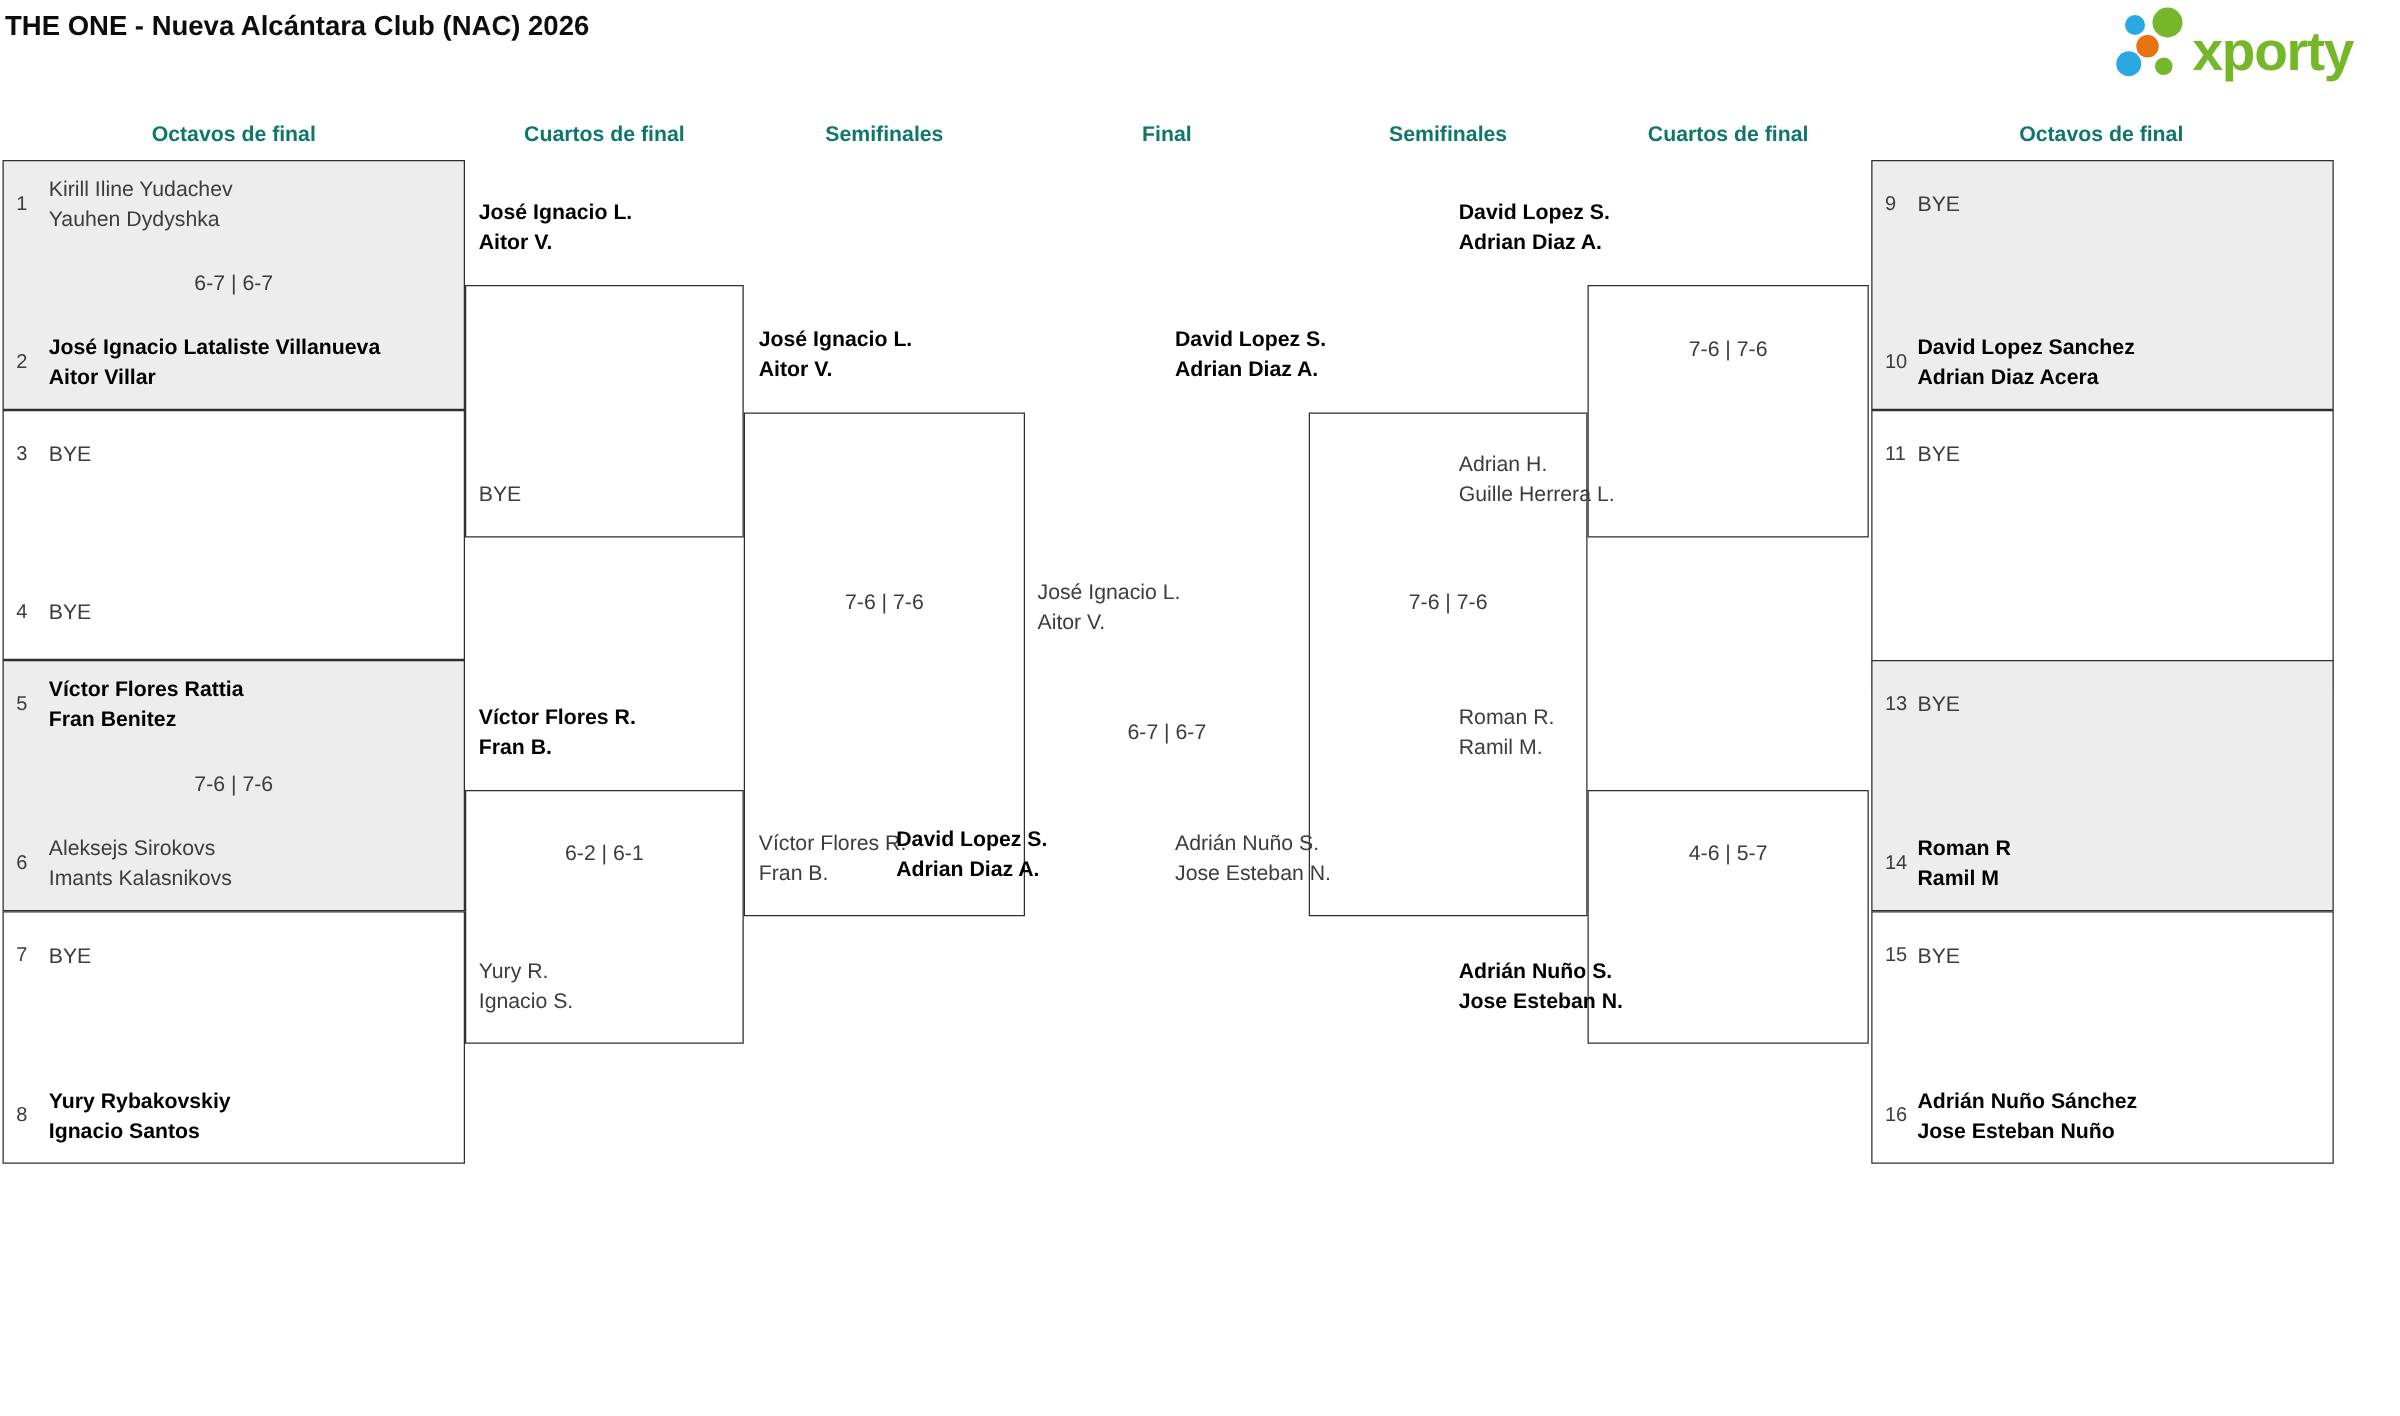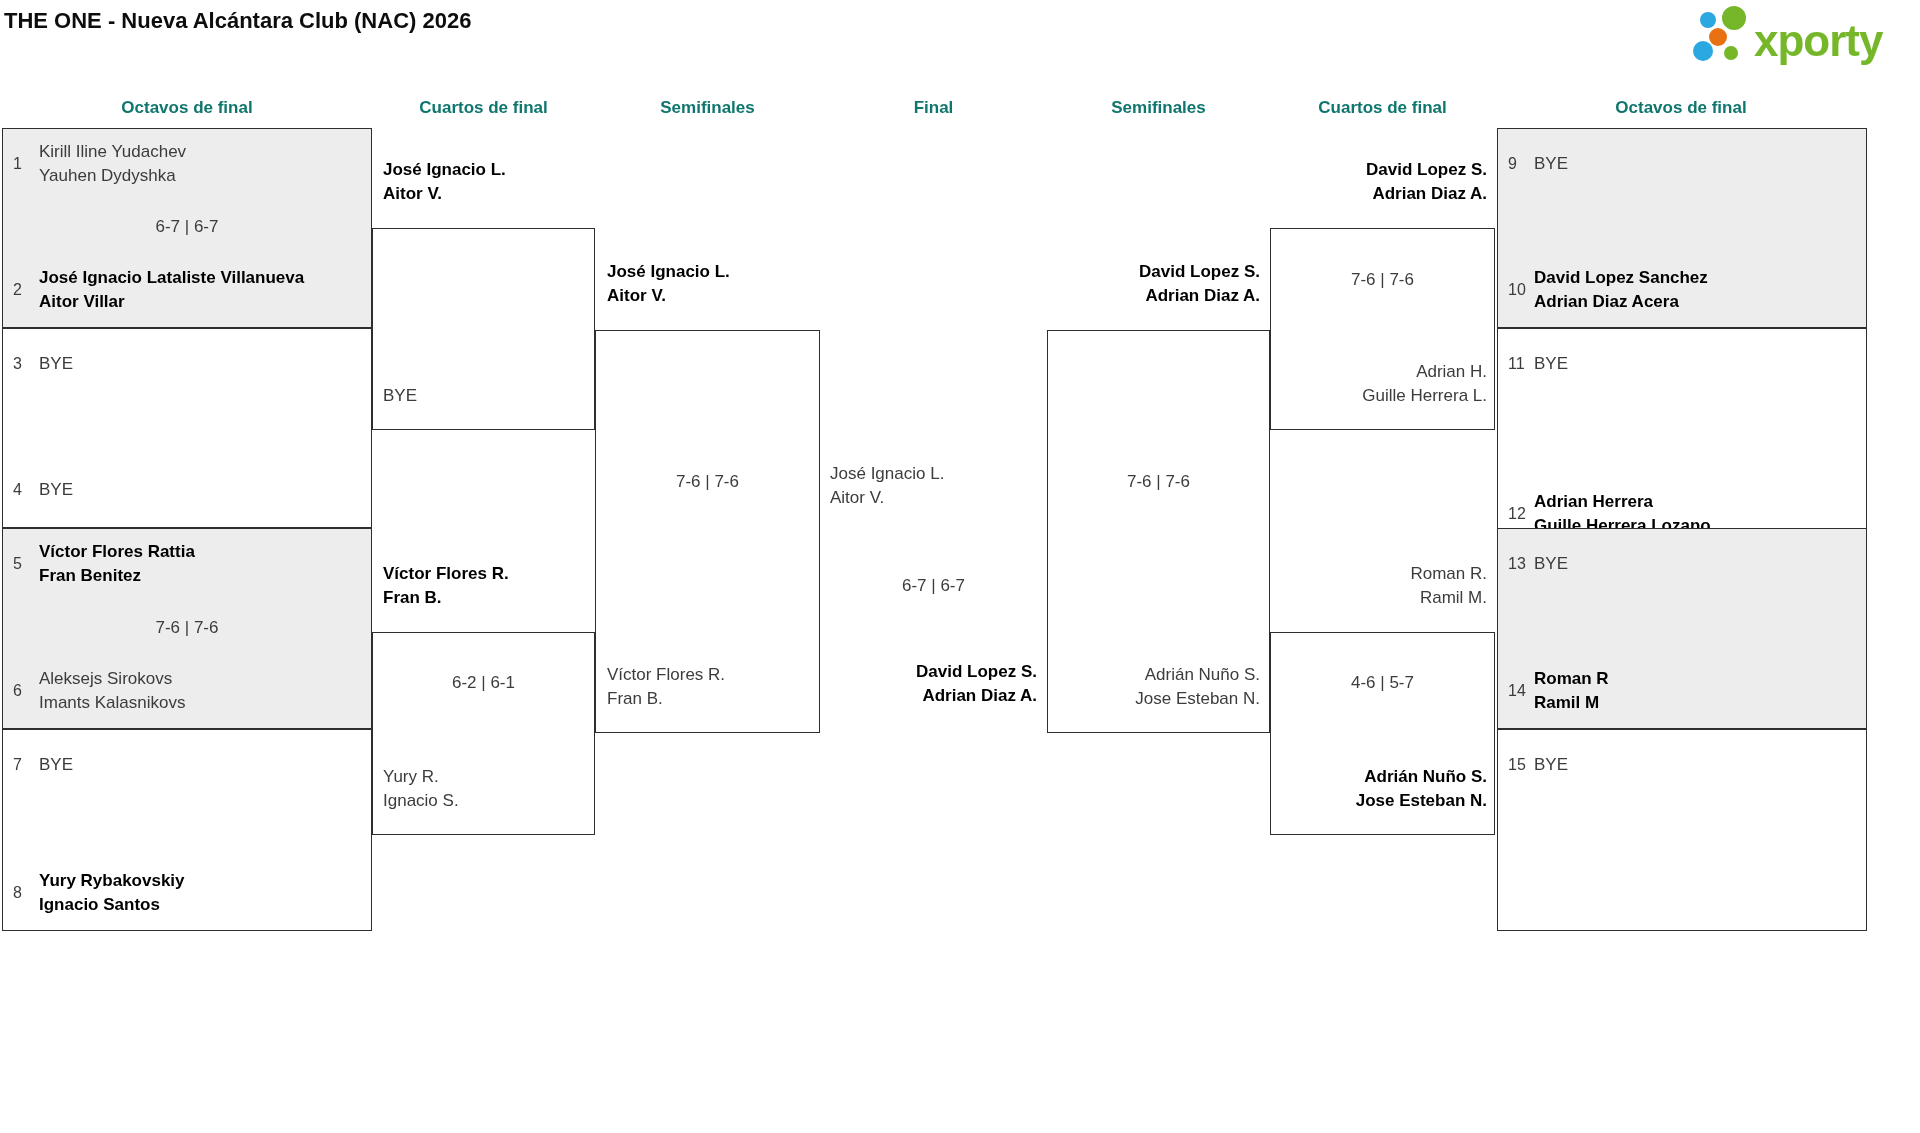--- a/index.html
+++ b/index.html
@@ -22,21 +22,21 @@
   .tnames.w { font-weight:700; color:#000000; }
   .oscore { position:absolute; left:0; right:0; top:calc(50% - 13px); text-align:center;
             font-size:17px; line-height:24px; color:#3c3c3b; }
 
   
   .rect { position:absolute; border:1px solid #2e2e2e; background:transparent; }
 
   
   .lbl { position:absolute; font-size:17px; line-height:24px; color:#3c3c3b; white-space:nowrap; }
   .lbl.bold { font-weight:700; color:#000000; }
-  .lbl.ra { text-align:right; width:320px; }
+  .lbl.ra { text-align:left; width:320px; }
 
   .rscore { position:absolute; text-align:center; font-size:17px; line-height:24px; color:#3c3c3b; }
 
   
   .logo { position:absolute; left:1690px; top:4px; width:226px; height:66px; }
 </style>
 </head>
 <body>
 
 <div class="stage">
@@ -154,27 +154,20 @@
 
   <div class="obox" style="left:1497px;top:328px;height:224px">
     <div class="trow t1">
       <span class="seed">11</span>
       <div class="tnames">
         <div>BYE</div>
         <div></div>
       </div>
     </div>
     <div class="oscore"></div>
-    <div class="trow t2">
-      <span class="seed">12</span>
-      <div class="tnames w">
-        <div>Adrian Herrera</div>
-        <div>Guille Herrera Lozano</div>
-      </div>
-    </div>
   </div>
 
   <div class="obox shade" style="left:1497px;top:528px;height:201px">
     <div class="trow t1">
       <span class="seed">13</span>
       <div class="tnames">
         <div>BYE</div>
         <div></div>
       </div>
     </div>
@@ -190,20 +183,27 @@
 
   <div class="obox" style="left:1497px;top:729px;height:202px">
     <div class="trow t1">
       <span class="seed">15</span>
       <div class="tnames">
         <div>BYE</div>
         <div></div>
       </div>
     </div>
     <div class="oscore"></div>
+    <div class="trow t2">
+      <span class="seed">16</span>
+      <div class="tnames w">
+        <div>Adrián Nuño Sánchez</div>
+        <div>Jose Esteban Nuño</div>
+      </div>
+    </div>
   </div>
 
   <div class="rect" style="left:372px;top:228px;width:223px;height:202px"></div>
   <div class="rect" style="left:372px;top:632px;width:223px;height:203px"></div>
   <div class="rect" style="left:595px;top:330px;width:225px;height:403px"></div>
   <div class="rect" style="left:1047px;top:330px;width:223px;height:403px"></div>
   <div class="rect" style="left:1270px;top:228px;width:225px;height:202px"></div>
   <div class="rect" style="left:1270px;top:632px;width:225px;height:203px"></div>
 
   <div class="lbl bold" style="left:383px;top:158px">

